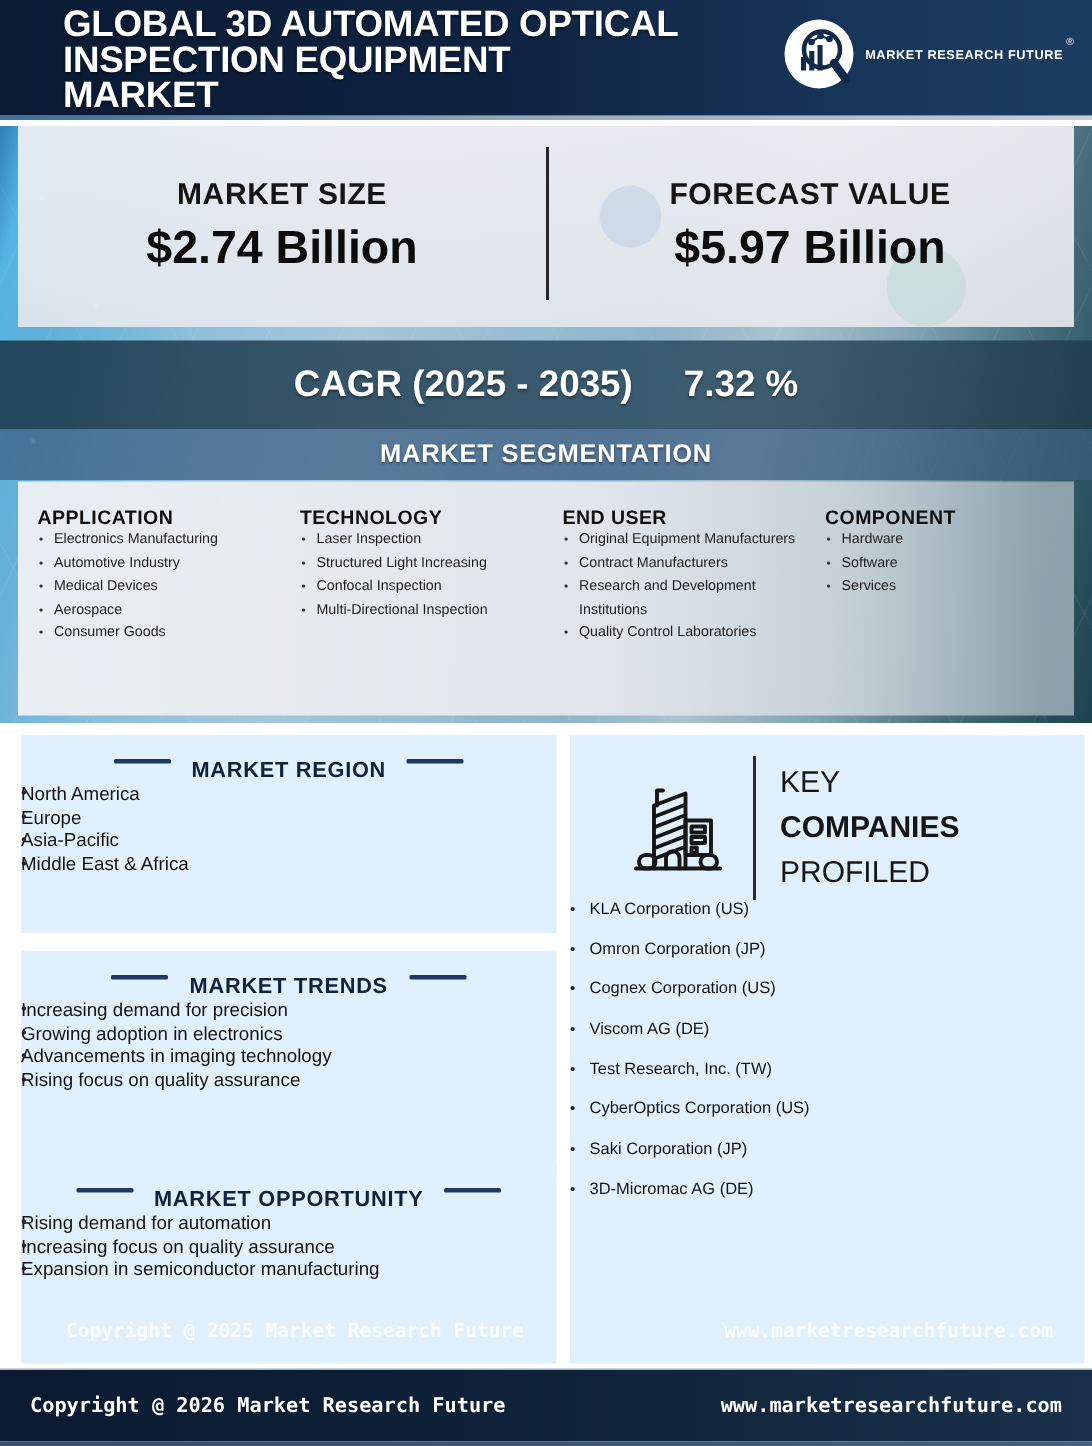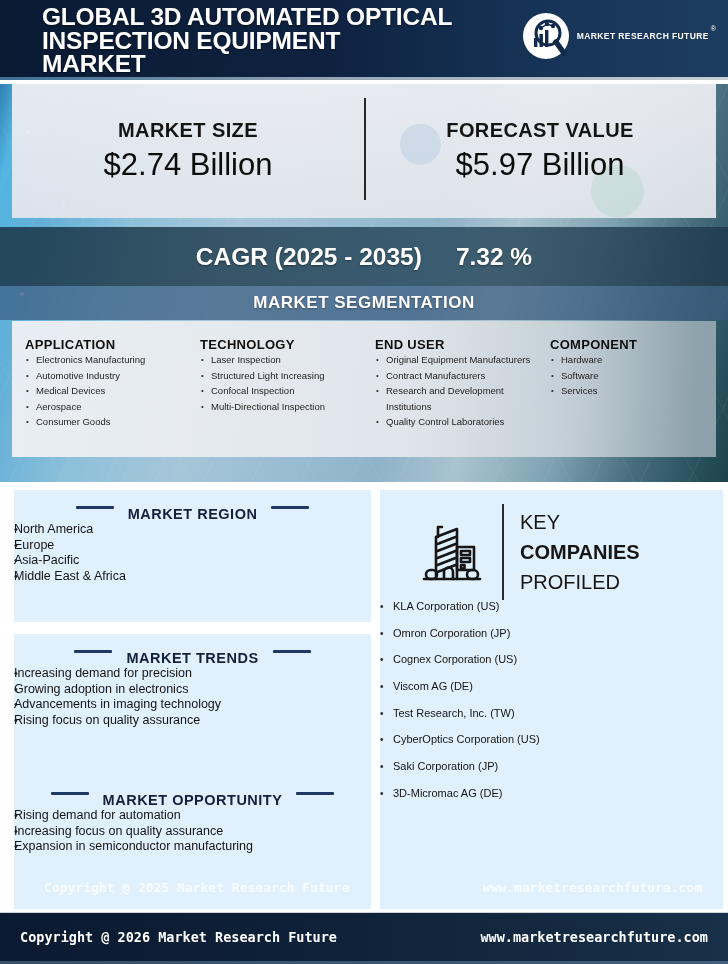--- a/index.html
+++ b/index.html
@@ -41,37 +41,37 @@
 
   .stats-panel{
     position:relative;margin:4px 12px 0;height:134px;display:flex;
     background:
       radial-gradient(circle at 58% 45%, rgba(130,170,205,.22) 0 20px, transparent 21px),
       radial-gradient(circle at 86% 80%, rgba(120,190,170,.18) 0 26px, transparent 27px),
       linear-gradient(180deg, rgba(236,238,243,.94), rgba(228,231,237,.93));
   }
   .stats-half{flex:1;display:flex;flex-direction:column;align-items:center;justify-content:center;}
   .stats-label{font-size:20px;font-weight:bold;color:#151515;letter-spacing:.4px;}
-  .stats-value{font-size:31px;font-weight:normal;color:#0c0c0c;margin-top:5px;}
+  .stats-value{font-size:31px;font-weight:bold;color:#0c0c0c;margin-top:5px;}
   .stats-divider{position:absolute;left:50%;top:14px;width:2px;height:102px;background:#26262b;}
 
   .cagr-band{
     margin-top:9px;height:59px;display:flex;align-items:center;justify-content:center;gap:34px;
     background:linear-gradient(90deg, rgba(28,56,74,.88), rgba(37,70,90,.8) 60%, rgba(30,58,74,.82));
   }
   .cagr-label,.cagr-value{font-size:24.5px;font-weight:bold;color:#fff;text-shadow:0 1px 2px rgba(0,0,0,.4);}
 
   .seg-band{
     height:34px;display:flex;align-items:center;justify-content:center;
     background:rgba(58,92,128,.72);
   }
   .seg-title{font-size:17px;font-weight:bold;color:#fff;letter-spacing:.5px;text-shadow:0 1px 2px rgba(0,0,0,.35);}
 
   .seg-panel{
-    margin:1px 12px 0;height:136px;display:flex;padding:10px 0 0 13px;box-sizing:border-box;
+    margin:1px 12px 0;height:156px;display:flex;padding:10px 0 0 13px;box-sizing:border-box;
     background:linear-gradient(90deg, rgba(237,240,244,.96) 0%, rgba(228,232,237,.95) 55%,
       rgba(199,209,216,.93) 80%, rgba(152,170,180,.9) 97%);
   }
   .seg-col{width:175px;box-sizing:border-box;padding-right:14px;}
   .seg-col:last-child{width:166px;}
   .seg-heading{font-size:13px;font-weight:bold;color:#101010;letter-spacing:.3px;margin:6px 0 0;}
   ul.plain{list-style:none;margin:0;padding:0;}
   .seg-list{margin-top:16px;}
   .seg-list li{position:relative;padding-left:11px;font-size:9.5px;line-height:15.5px;color:#1d1d1d;}
   .seg-list li::before{content:"•";position:absolute;left:1px;top:0;font-size:8px;color:#333;}

